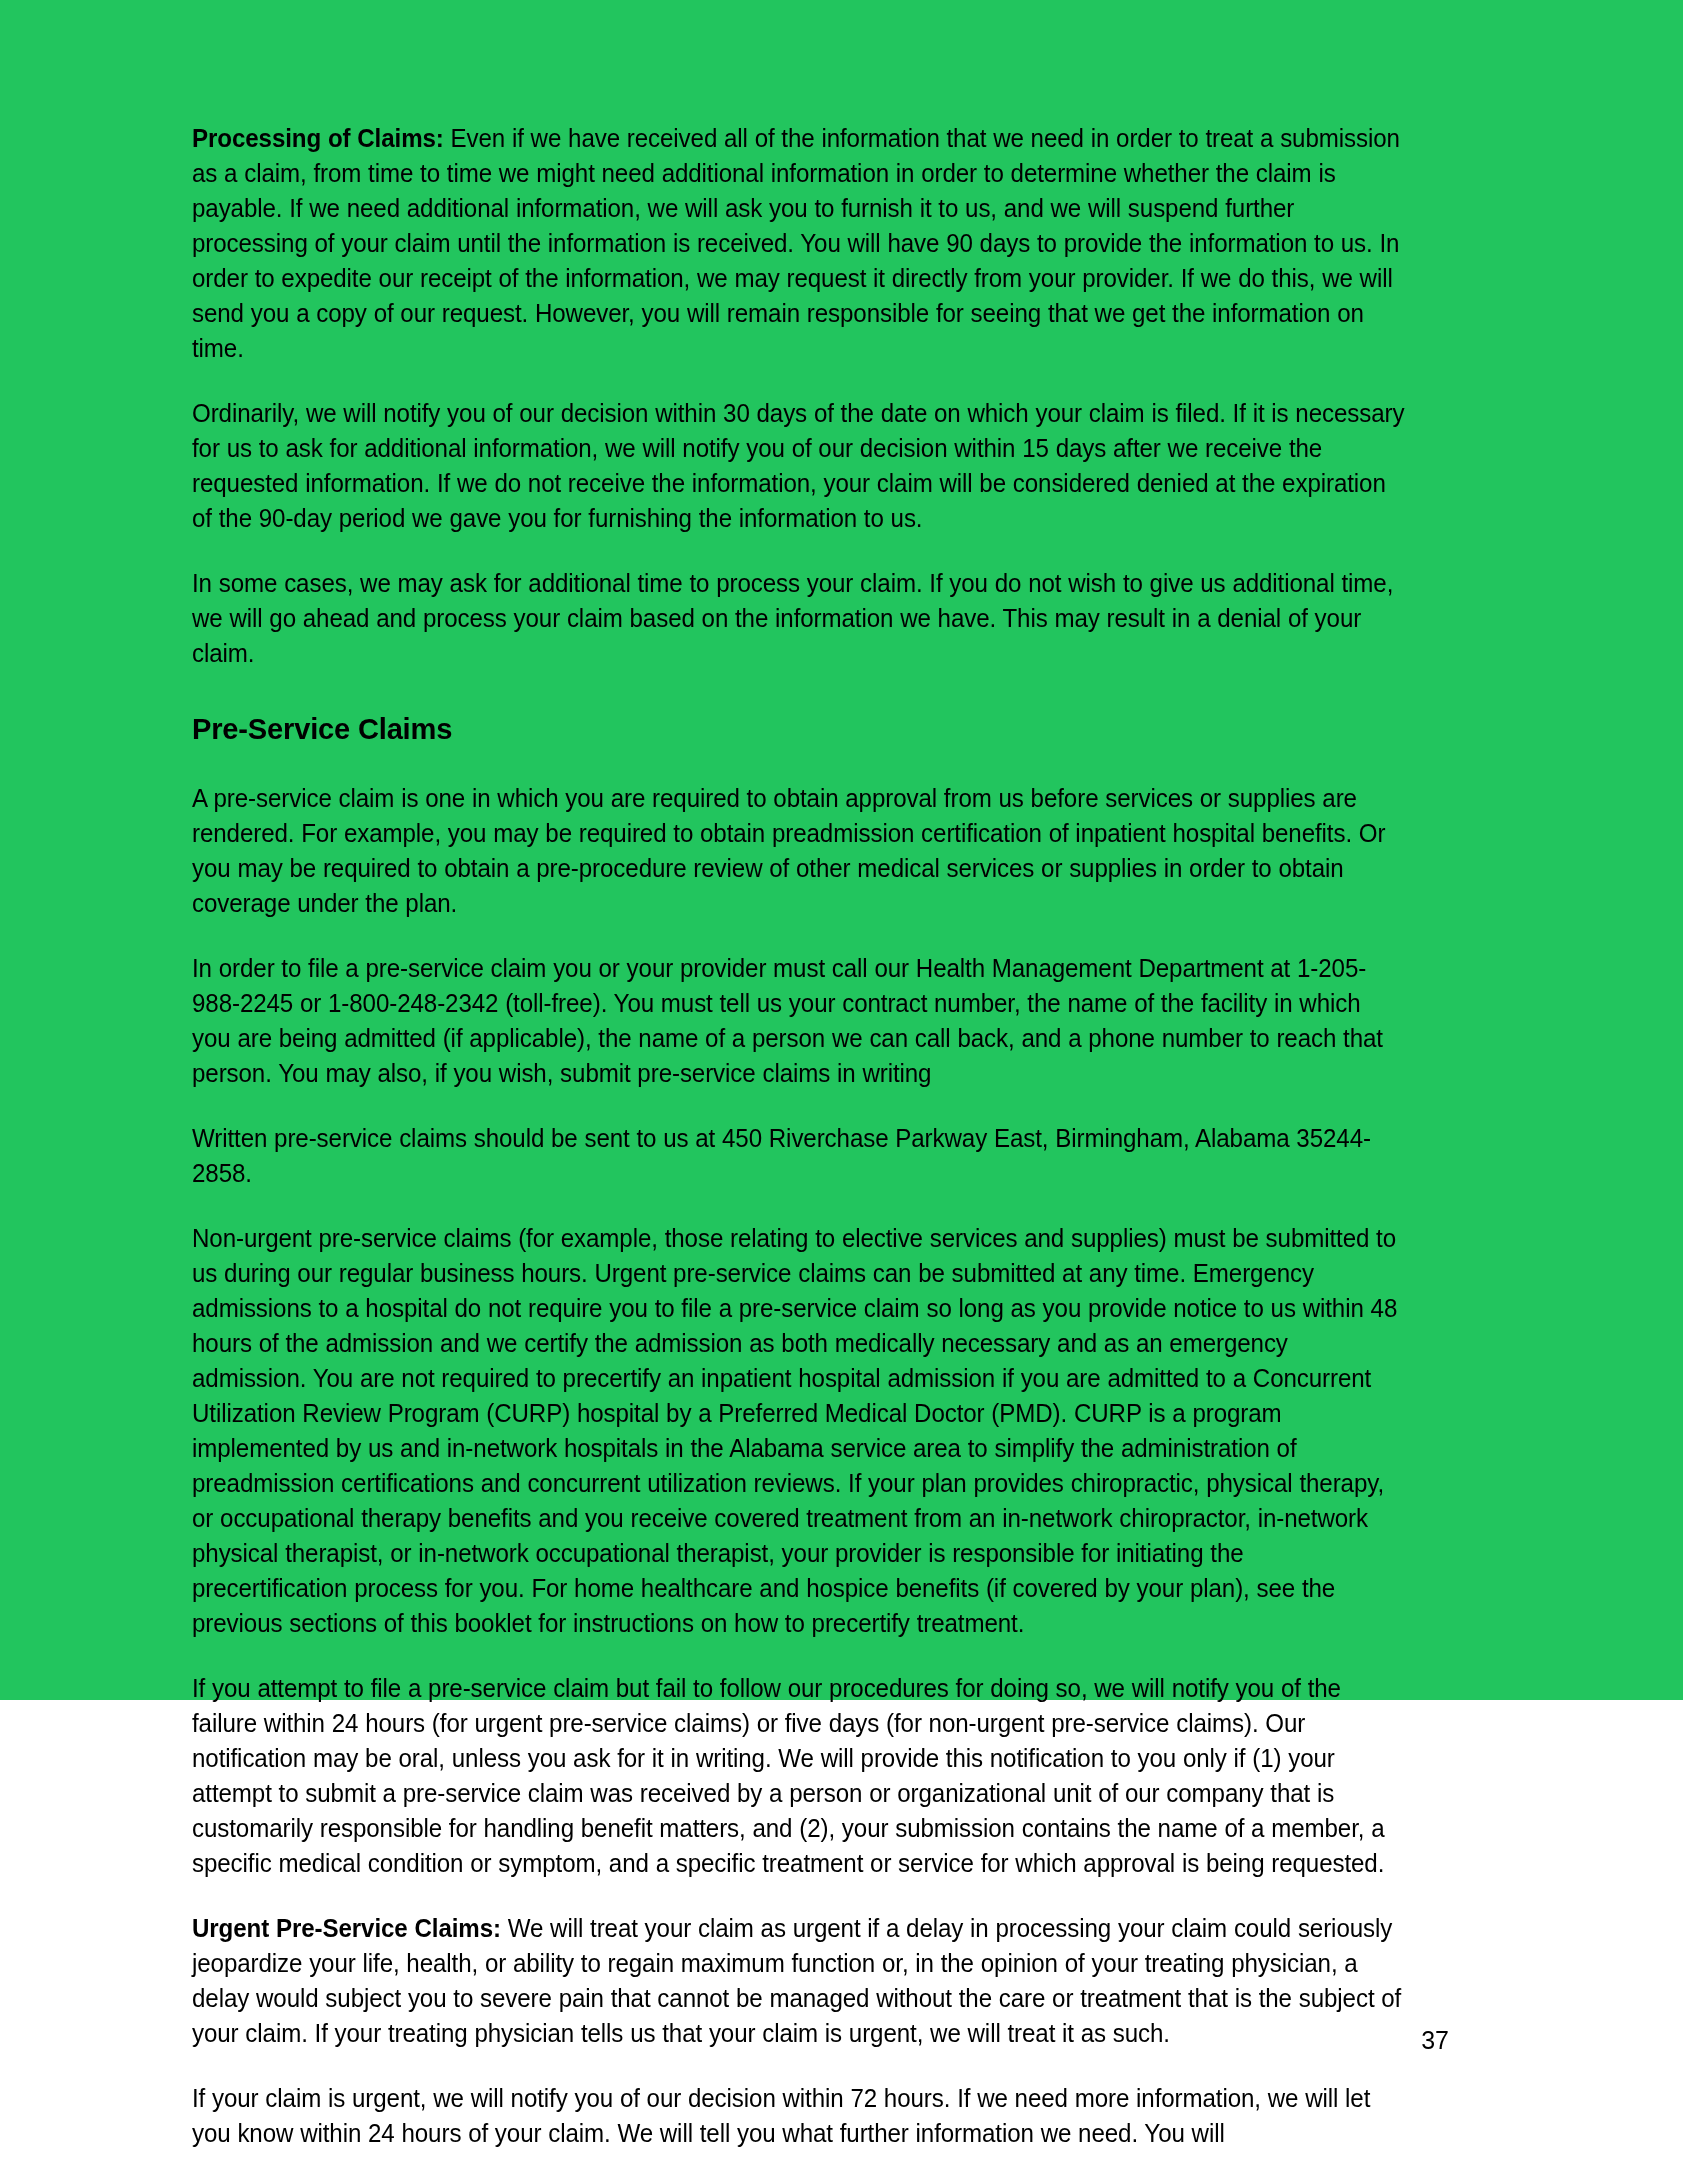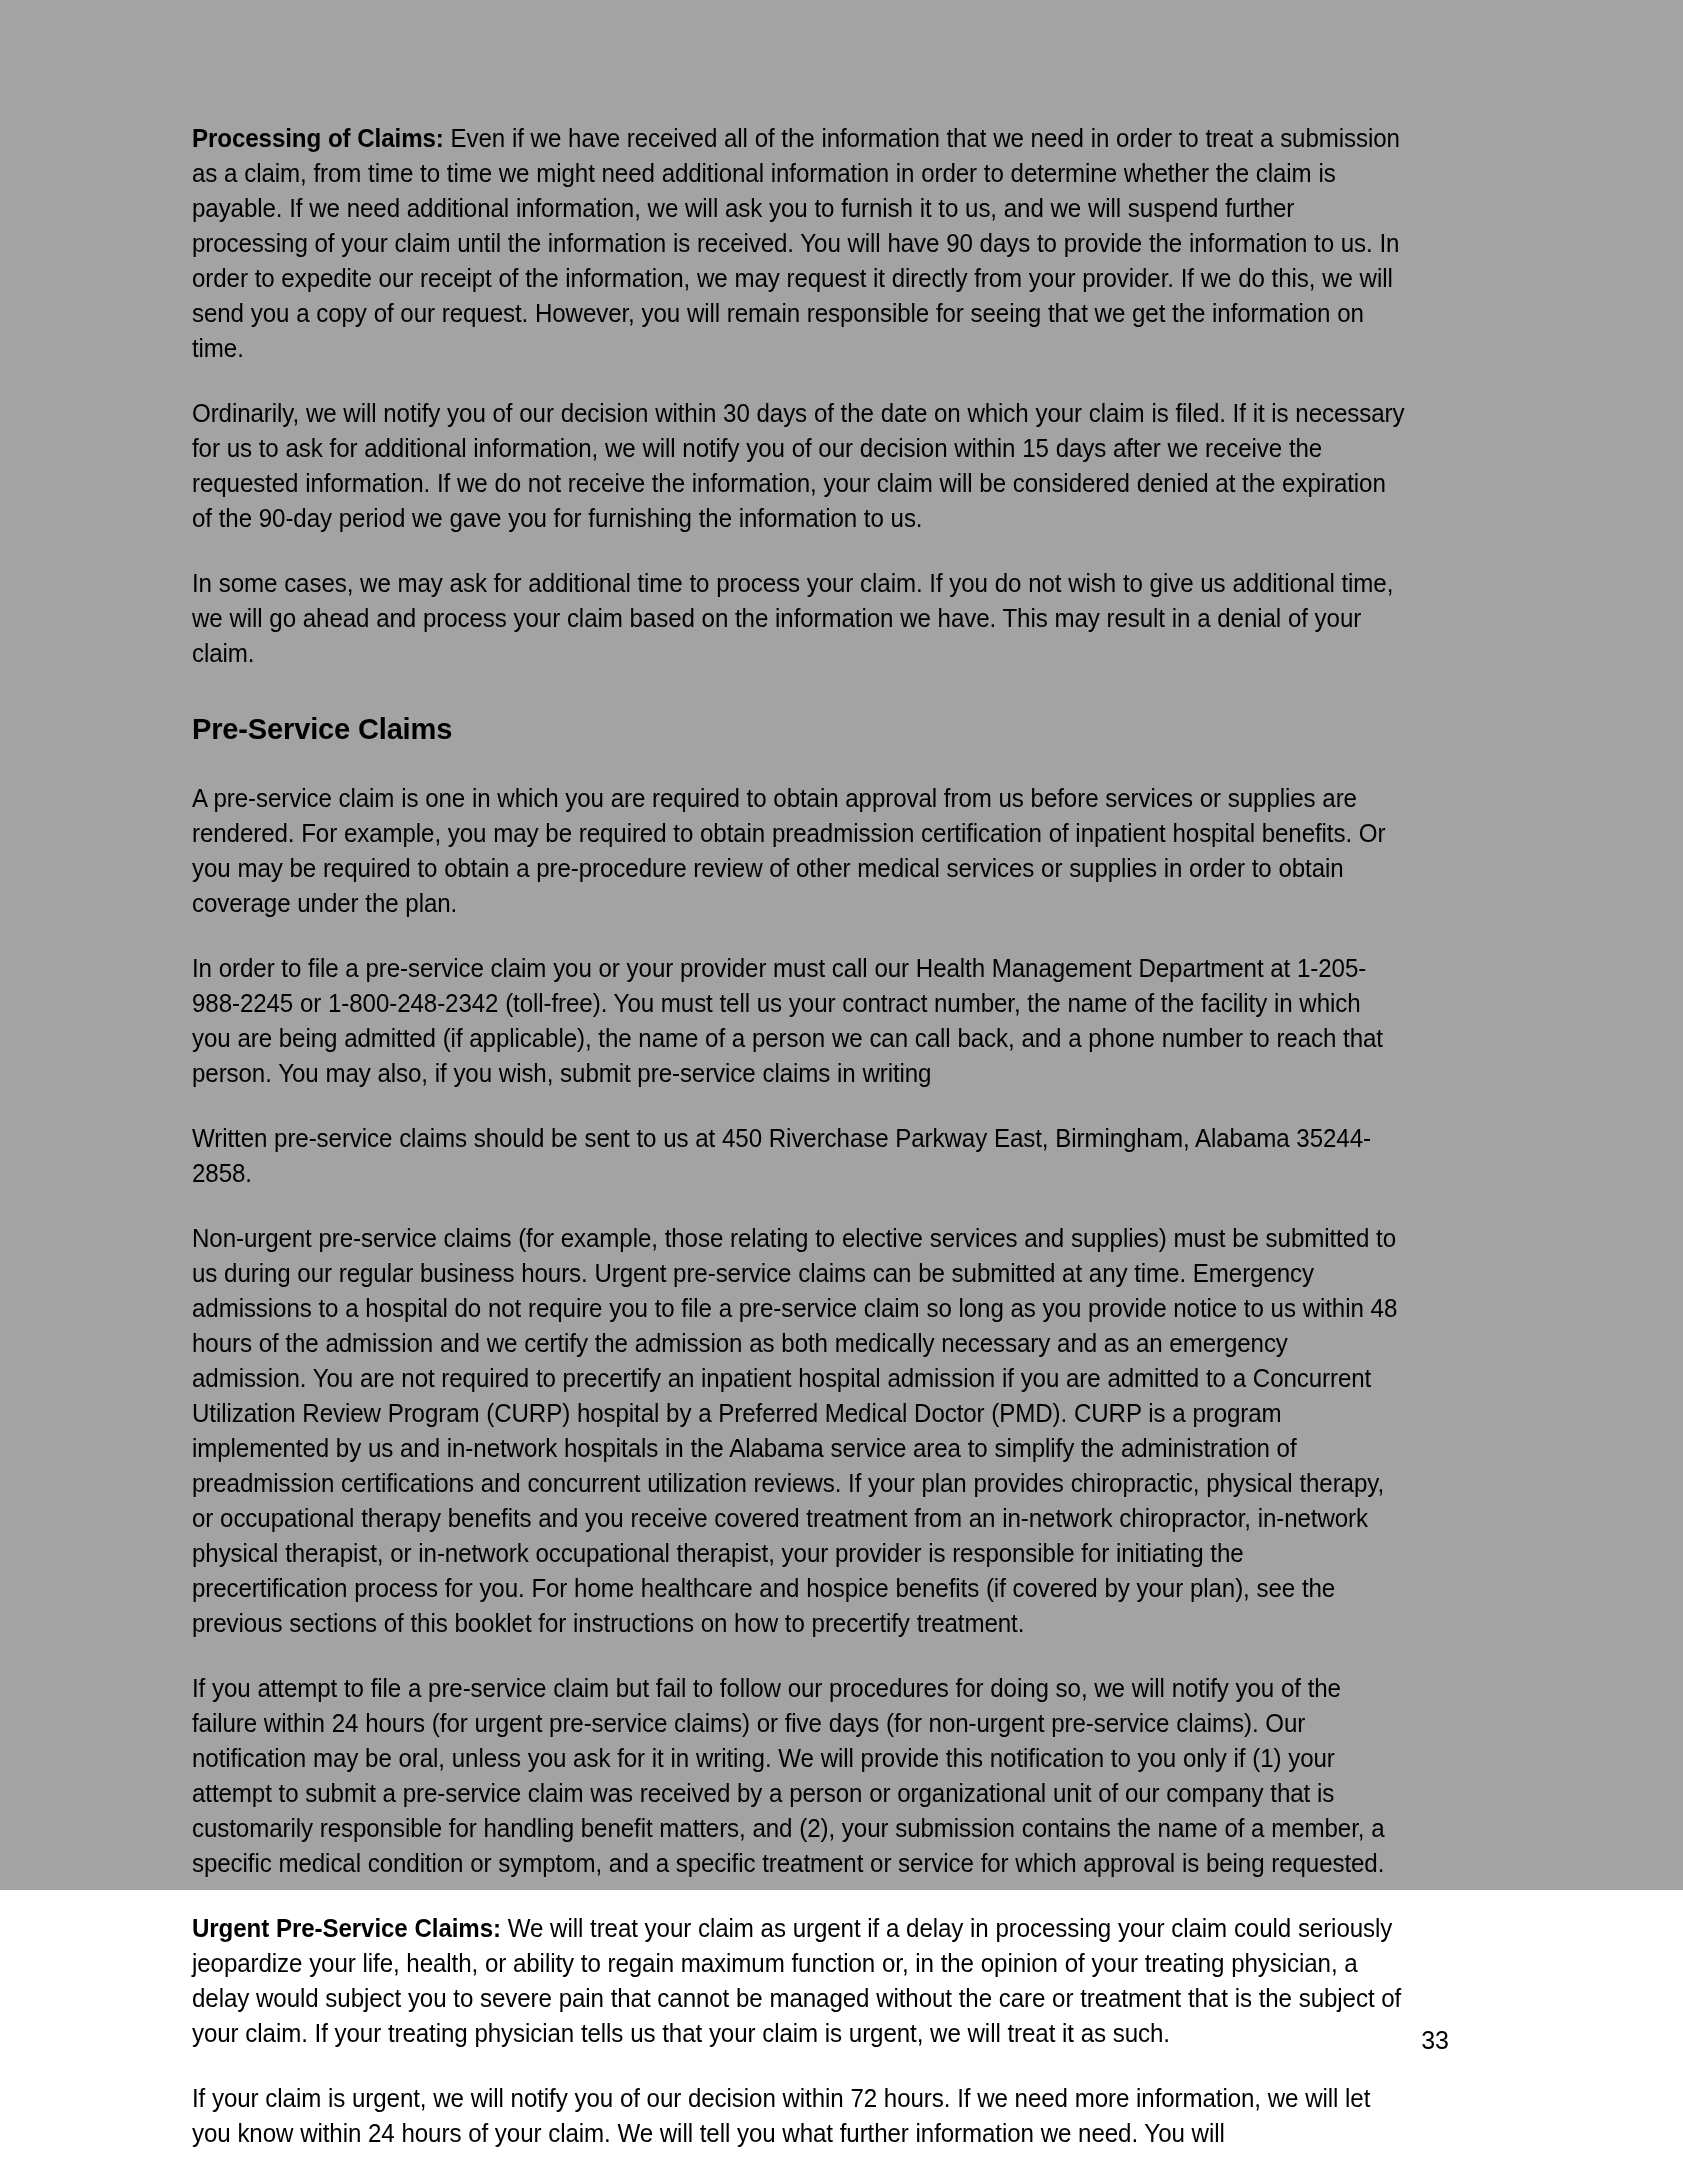--- a/index.html
+++ b/index.html
@@ -14,22 +14,22 @@
     font-family: "Liberation Sans", "DejaVu Sans", sans-serif;
     color: #000000;
     position: relative;
     overflow: hidden;
   }
   .page {
     position: absolute;
     left: 0;
     top: 0;
     width: 1683px;
-    height: 1890px;
-    background: #a3a3a3;
+    height: 1700px;
+    background: #22c55e;
   }
   .content {
     position: absolute;
     left: 192px;
     top: 121px;
     width: 1257px;
   }
   p.para {
     margin: 0 0 30px 0;
     font-size: 25px;
@@ -95,17 +95,17 @@
 
     <p class="para"><span>If you attempt to file a pre-service claim but fail to follow our procedures for doing so, we will notify you of the failure within 24 hours (for urgent pre-service claims) or five days (for non-urgent pre-service claims).  Our notification may be oral, unless you ask for it in writing.  We will provide this notification to you only if (1) your attempt to submit a pre-service claim was received by a person or organizational unit of our company that is customarily responsible for handling benefit matters, and (2), your submission contains the name of a member, a specific medical condition or symptom, and a specific treatment or service for which approval is being requested.</span></p>
 
     <p class="para"><span class="lead">Urgent Pre-Service Claims:</span><span>  We will treat your claim as urgent if a delay in processing your claim could seriously jeopardize your life, health, or ability to regain maximum function or, in the opinion of your treating physician, a delay would subject you to severe pain that cannot be managed without the care or treatment that is the subject of your claim.  If your treating physician tells us that your claim is urgent, we will treat it as such.</span></p>
 
     <p class="para"><span>If your claim is urgent, we will notify you of our decision within 72 hours. If we need more information, we will let you know within 24 hours of your claim.  We will tell you what further information we need.  You will</span></p>
 
   </div>
 
   <div class="pn-wrap">
-    <div class="page-number">33</div>
+    <div class="page-number">37</div>
   </div>
 
 </div>
 
 
 </body></html>

